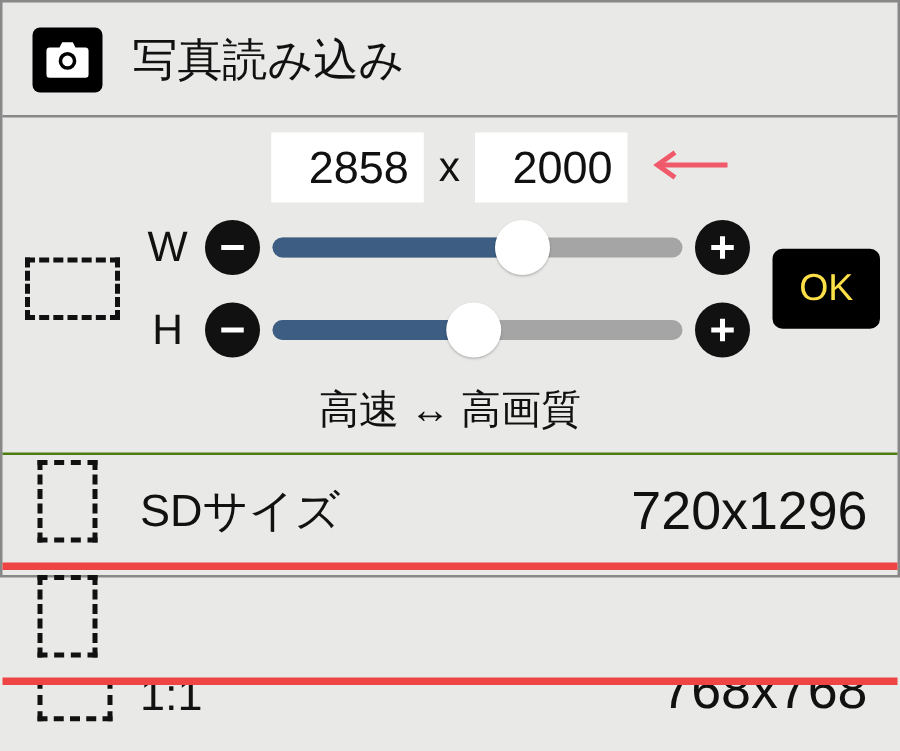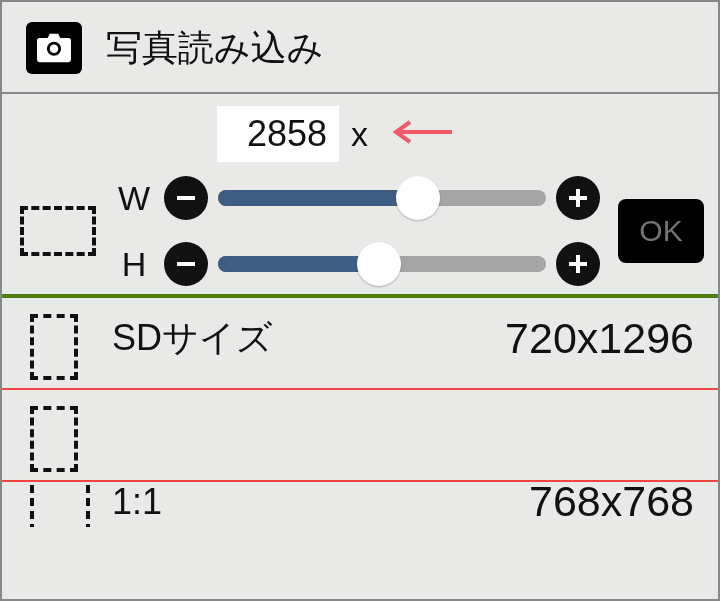--- a/index.html
+++ b/index.html
@@ -5,21 +5,21 @@
   * { box-sizing: border-box; margin: 0; padding: 0; }
   html, body { width: 720px; height: 601px; overflow: hidden; }
   body {
     font-family: "Hiragino Kaku Gothic ProN", "Meiryo", sans-serif;
     background: #e9e9e8;
     color: #111;
   }
   .outer {
     border: 2px solid #888;
     width: 720px;
-    height: 601px;
+    height: 462px;
     background: #e9e9e8;
   }
   .header {
     display: flex;
     align-items: center;
     padding: 20px 24px 18px 24px;
     border-bottom: 2px solid #888;
   }
   .camera-icon {
     width: 56px;
@@ -29,21 +29,21 @@
     border-radius: 6px;
     display: flex;
     align-items: center;
     justify-content: center;
     margin-right: 24px;
   }
   .camera-icon svg { width: 34px; height: 30px; fill: #fff; }
   .title { font-size: 36px; }
   .custom {
     padding: 10px 10px 8px 10px;
-    border-bottom: 4px solid #4d7c0f;
+    border-bottom: 2px solid #4d7c0f;
   }
   .dims-row {
     display: flex;
     align-items: center;
     justify-content: flex-start;
     gap: 8px;
     padding-left: 205px;
     margin-top: 2px;
   }
   .dim-field {
@@ -118,78 +118,79 @@
     position: absolute;
     width: 44px; height: 44px;
     background: #fff;
     border-radius: 50%;
     transform: translateX(-50%);
     box-shadow: 0 1px 2px rgba(0,0,0,.25);
   }
   .ok-btn {
     width: 86px; height: 64px;
     background: #000;
-    color: #737373;
+    color: #fde047;
     font-size: 30px;
     font-weight: 500;
     border-radius: 8px;
     display: flex;
     align-items: center;
     justify-content: center;
     margin-left: 18px;
     margin-right: 4px;
   }
   .quality-label {
     text-align: center;
     font-size: 32px;
     margin-top: 20px;
     margin-bottom: 4px;
   }
   .size-row {
     display: flex;
-    align-items: flex-start;
-    border-bottom: 2px solid #ef4444;
+    align-items: flex-end;
+    border-bottom: 6px solid #ef4444;
     padding: 16px 24px 16px 28px;
     height: 92px;
   }
   .portrait-rect {
     width: 48px;
     height: 66px;
     border: 4px dashed #111;
     margin-right: 34px;
   }
   .square-rect {
     width: 60px;
     height: 60px;
     border: 4px dashed #111;
     margin-right: 22px;
   }
   .size-label { font-size: 36px; flex: 1; }
   .size-value { font-size: 43px; }
-  .size-row.cut { height: 45px; overflow: hidden; align-items: center; padding-top: 10px; border-bottom: none; }
+  .size-row.cut { height: 45px; overflow: hidden; align-items: flex-end; padding-top: 10px; border-bottom: none; }
   .size-row.cut .square-rect { height: 60px; }
 </style>
 </head>
 <body>
 
 <div class="outer">
 
   <div class="header">
     <div class="camera-icon">
       <svg viewBox="0 0 24 20">
           <path d="M9 0h6l1.5 3H22a2 2 0 0 1 2 2v13a2 2 0 0 1-2 2H2a2 2 0 0 1-2-2V5a2 2 0 0 1 2-2h5.5L9 0zm3 5.5A5 5 0 1 0 12 15.5 5 5 0 0 0 12 5.5zm0 2A3 3 0 1 1 12 13.5 3 3 0 0 1 12 7.5z"></path>
         </svg>
     </div>
     <div class="title">写真読み込み</div>
   </div>
 
   <div class="custom">
     <div class="dims-row">
       <div class="dim-field">2858</div>
       <div class="x-sep">x</div>
+      <div class="dim-field">2000</div>
       <div class="arrow">
         <svg viewBox="0 0 62 24">
             <line x1="60" y1="12" x2="6" y2="12"></line>
             <polyline points="18,2 4,12 18,22"></polyline>
           </svg>
       </div>
     </div>
 
     <div class="sliders-area">
       <div class="landscape-rect"></div>
@@ -232,20 +233,21 @@
                 <line x1="2" y1="11" x2="20" y2="11"></line>
                 <line x1="11" y1="2" x2="11" y2="20"></line>
               </svg>
           </div>
         </div>
 
       </div>
       <div class="ok-btn">OK</div>
     </div>
 
+    <div class="quality-label">高速 ↔ 高画質</div>
   </div>
 
   <div class="size-row">
     <div class="portrait-rect"></div>
     <div class="size-label">SDサイズ</div>
     <div class="size-value">720x1296</div>
   </div>
 
   <div class="size-row">
     <div class="portrait-rect"></div>

